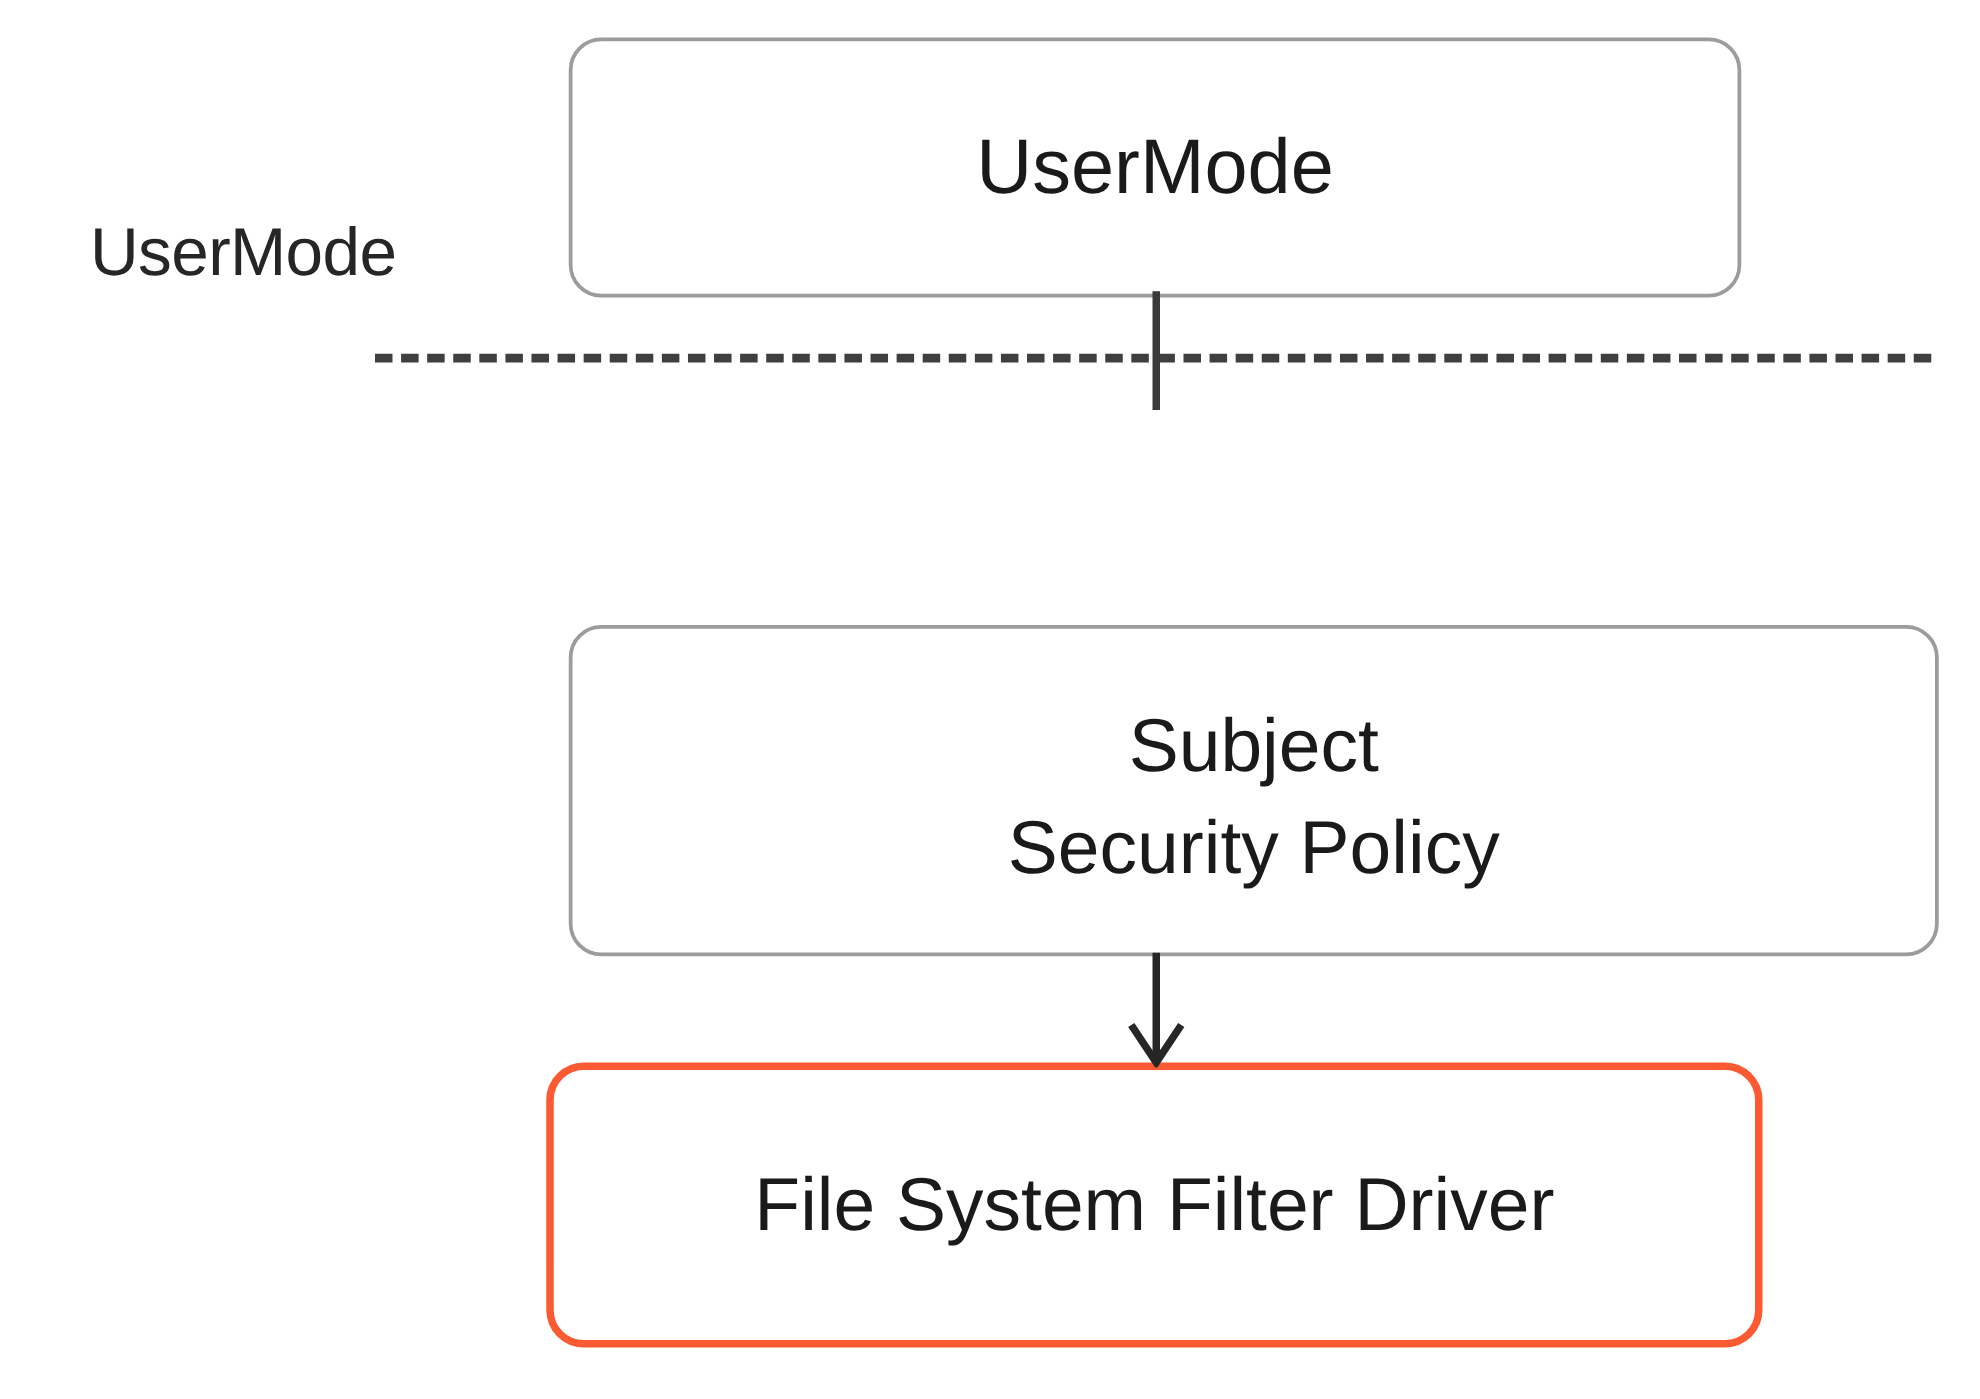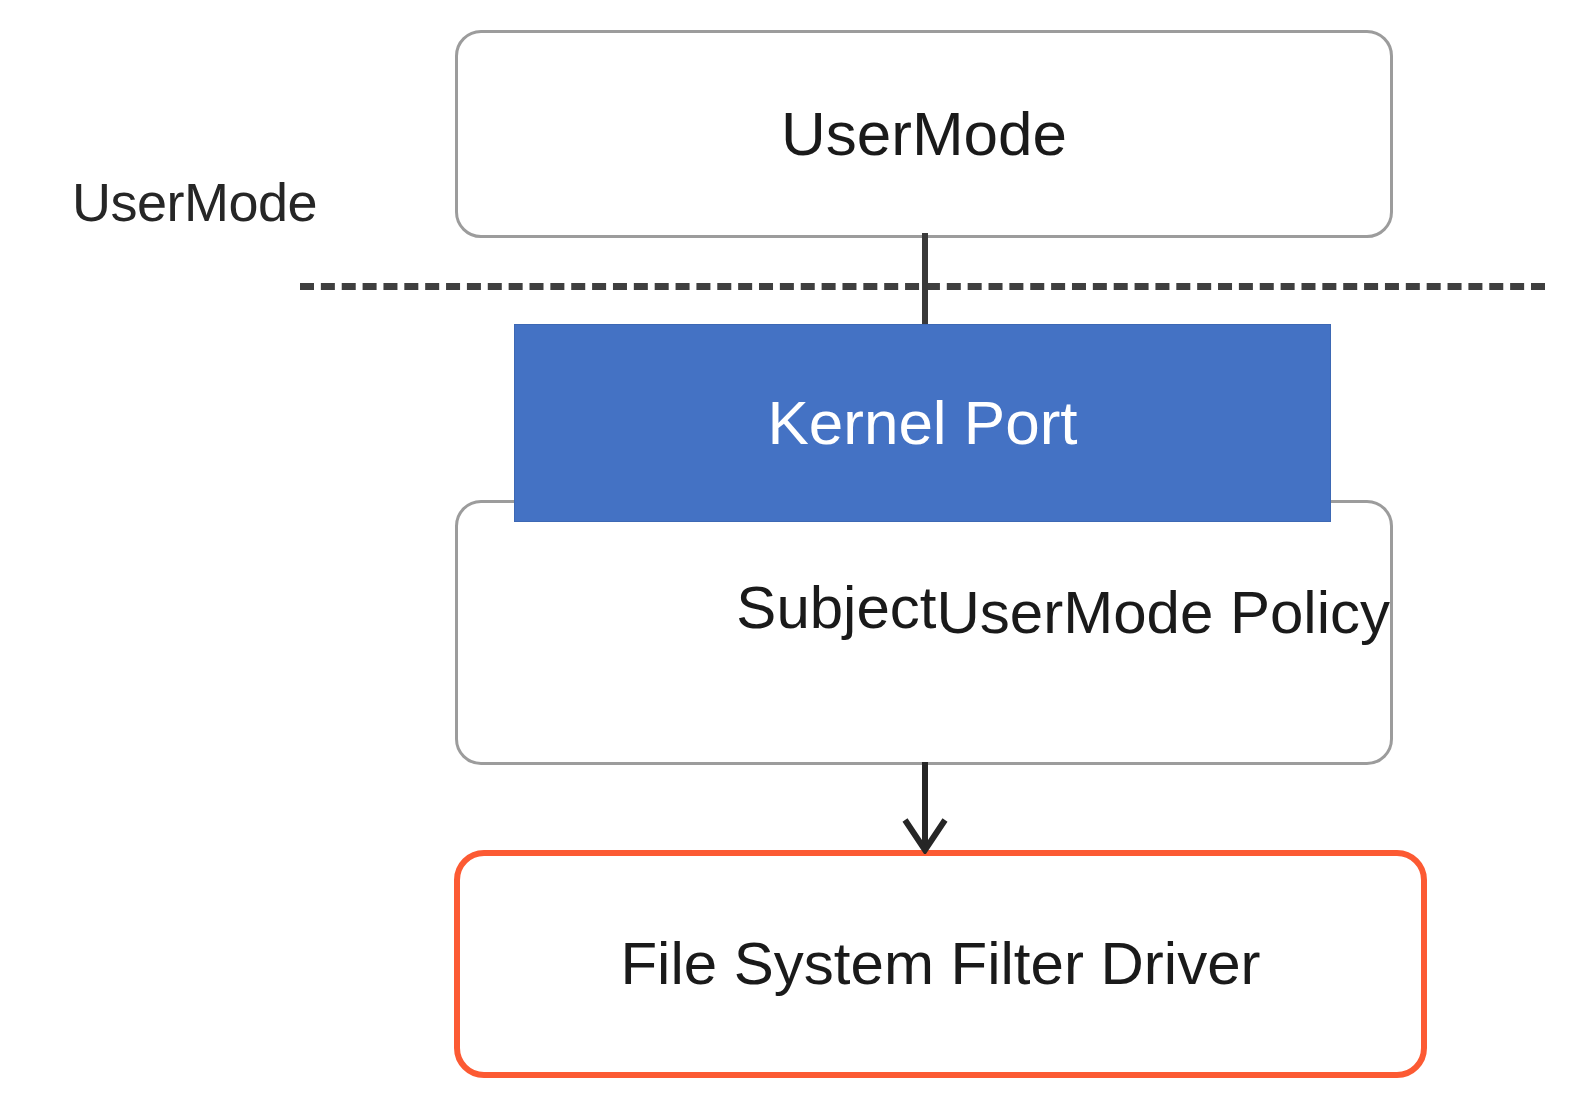--- a/index.html
+++ b/index.html
@@ -67,43 +67,43 @@
     border-radius: 0;
     color: #ffffff;
     font-size: 62px;
     z-index: 6;
   }
 
   
   #box-subject {
     left: 455px;
     top: 500px;
-    width: 938px;
+    width: 1096px;
     height: 265px;
     border: 3px solid #9c9c9c;
     border-radius: 26px;
     font-size: 60px;
+    flex-direction: column;
     justify-content: flex-end;
     padding-bottom: 48px;
     z-index: 2;
   }
   #box-subject .line { display: block; }
   #box-subject .line + .line { margin-top: 10px; }
 
   
   #box-fsfd {
     left: 437px;
     top: 850px;
     width: 973px;
     height: 228px;
     border: 6px solid #fc5a33;
     border-radius: 30px;
     font-size: 60px;
     z-index: 3;
-    margin-left: 17px;
   }
 
   
   #divider-dashed {
     position: absolute;
     left: 300px;
     top: 283px;
     width: 1245px;
     height: 0;
     border-top: 7px dashed #3f3f3f;
@@ -143,26 +143,23 @@
   <div id="divider-dashed"></div>
 
   <div id="connector-user-kernel"></div>
 
   <div class="node" id="box-usermode">
     <span>UserMode</span>
   </div>
 
   <div class="node" id="box-subject">
     <span class="line">Subject</span>
-    <span class="line">UserMode Policy</span>
+    <span class="line">Security Policy</span>
   </div>
 
-  <div class="node" id="box-kernelport">
-    <span>Kernel Port</span>
-  </div>
 
   <div id="arrow-subject-fsfd">
     <svg width="54" height="92" viewBox="0 0 54 92">
       <line x1="27" y1="0" x2="27" y2="84" stroke="#262626" stroke-width="6"></line>
       <polyline points="7,58 27,88 47,58" fill="none" stroke="#262626" stroke-width="6" stroke-linecap="butt" stroke-linejoin="miter"></polyline>
     </svg>
   </div>
 
   <div class="node" id="box-fsfd">
     <span>File System Filter Driver</span>

